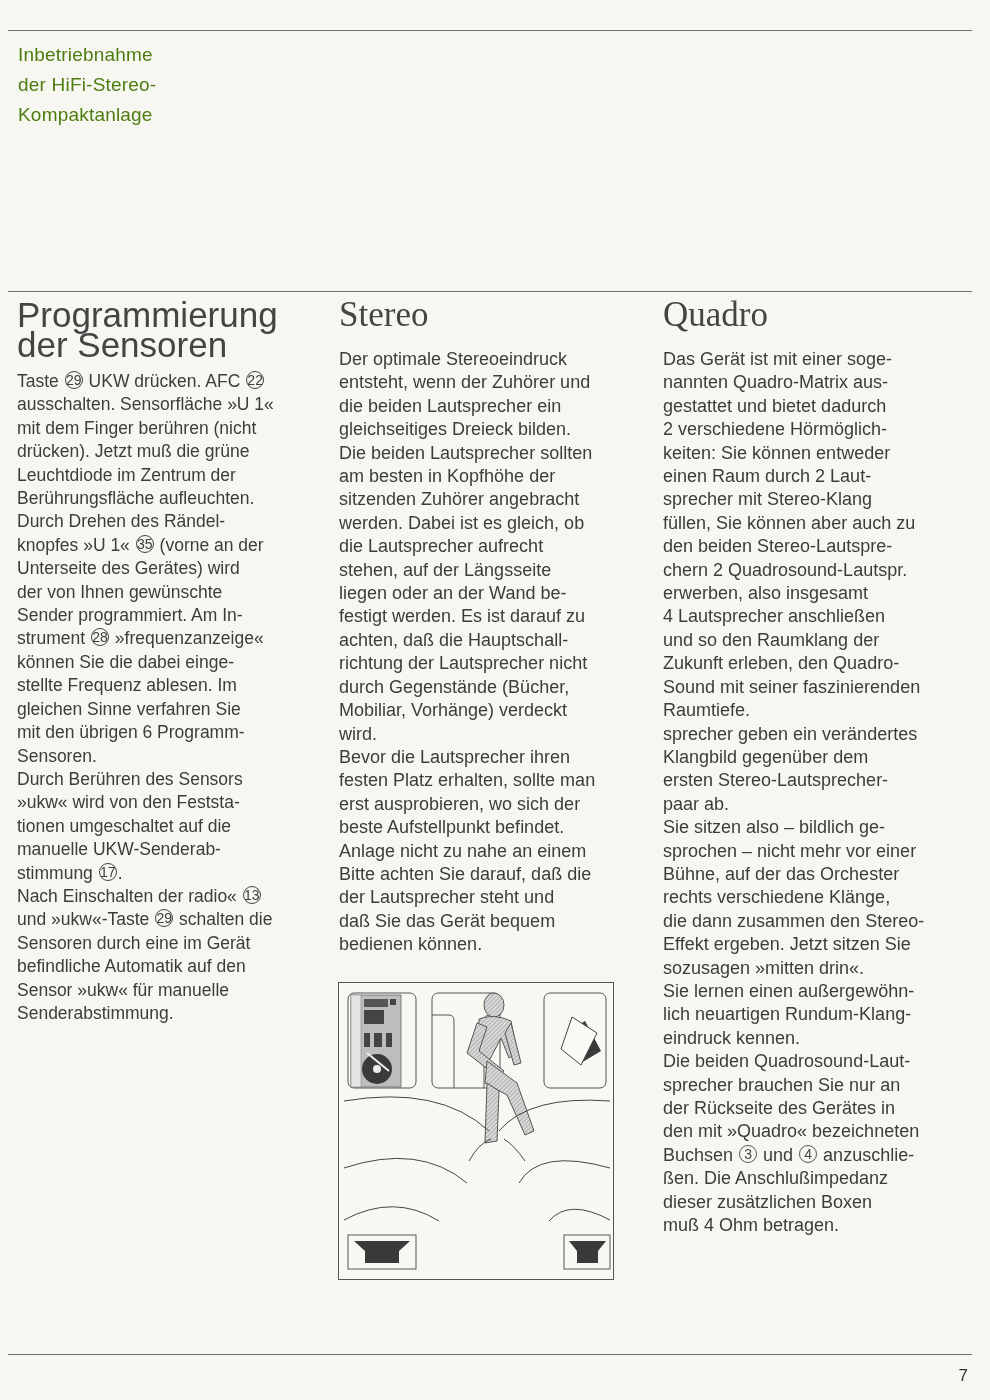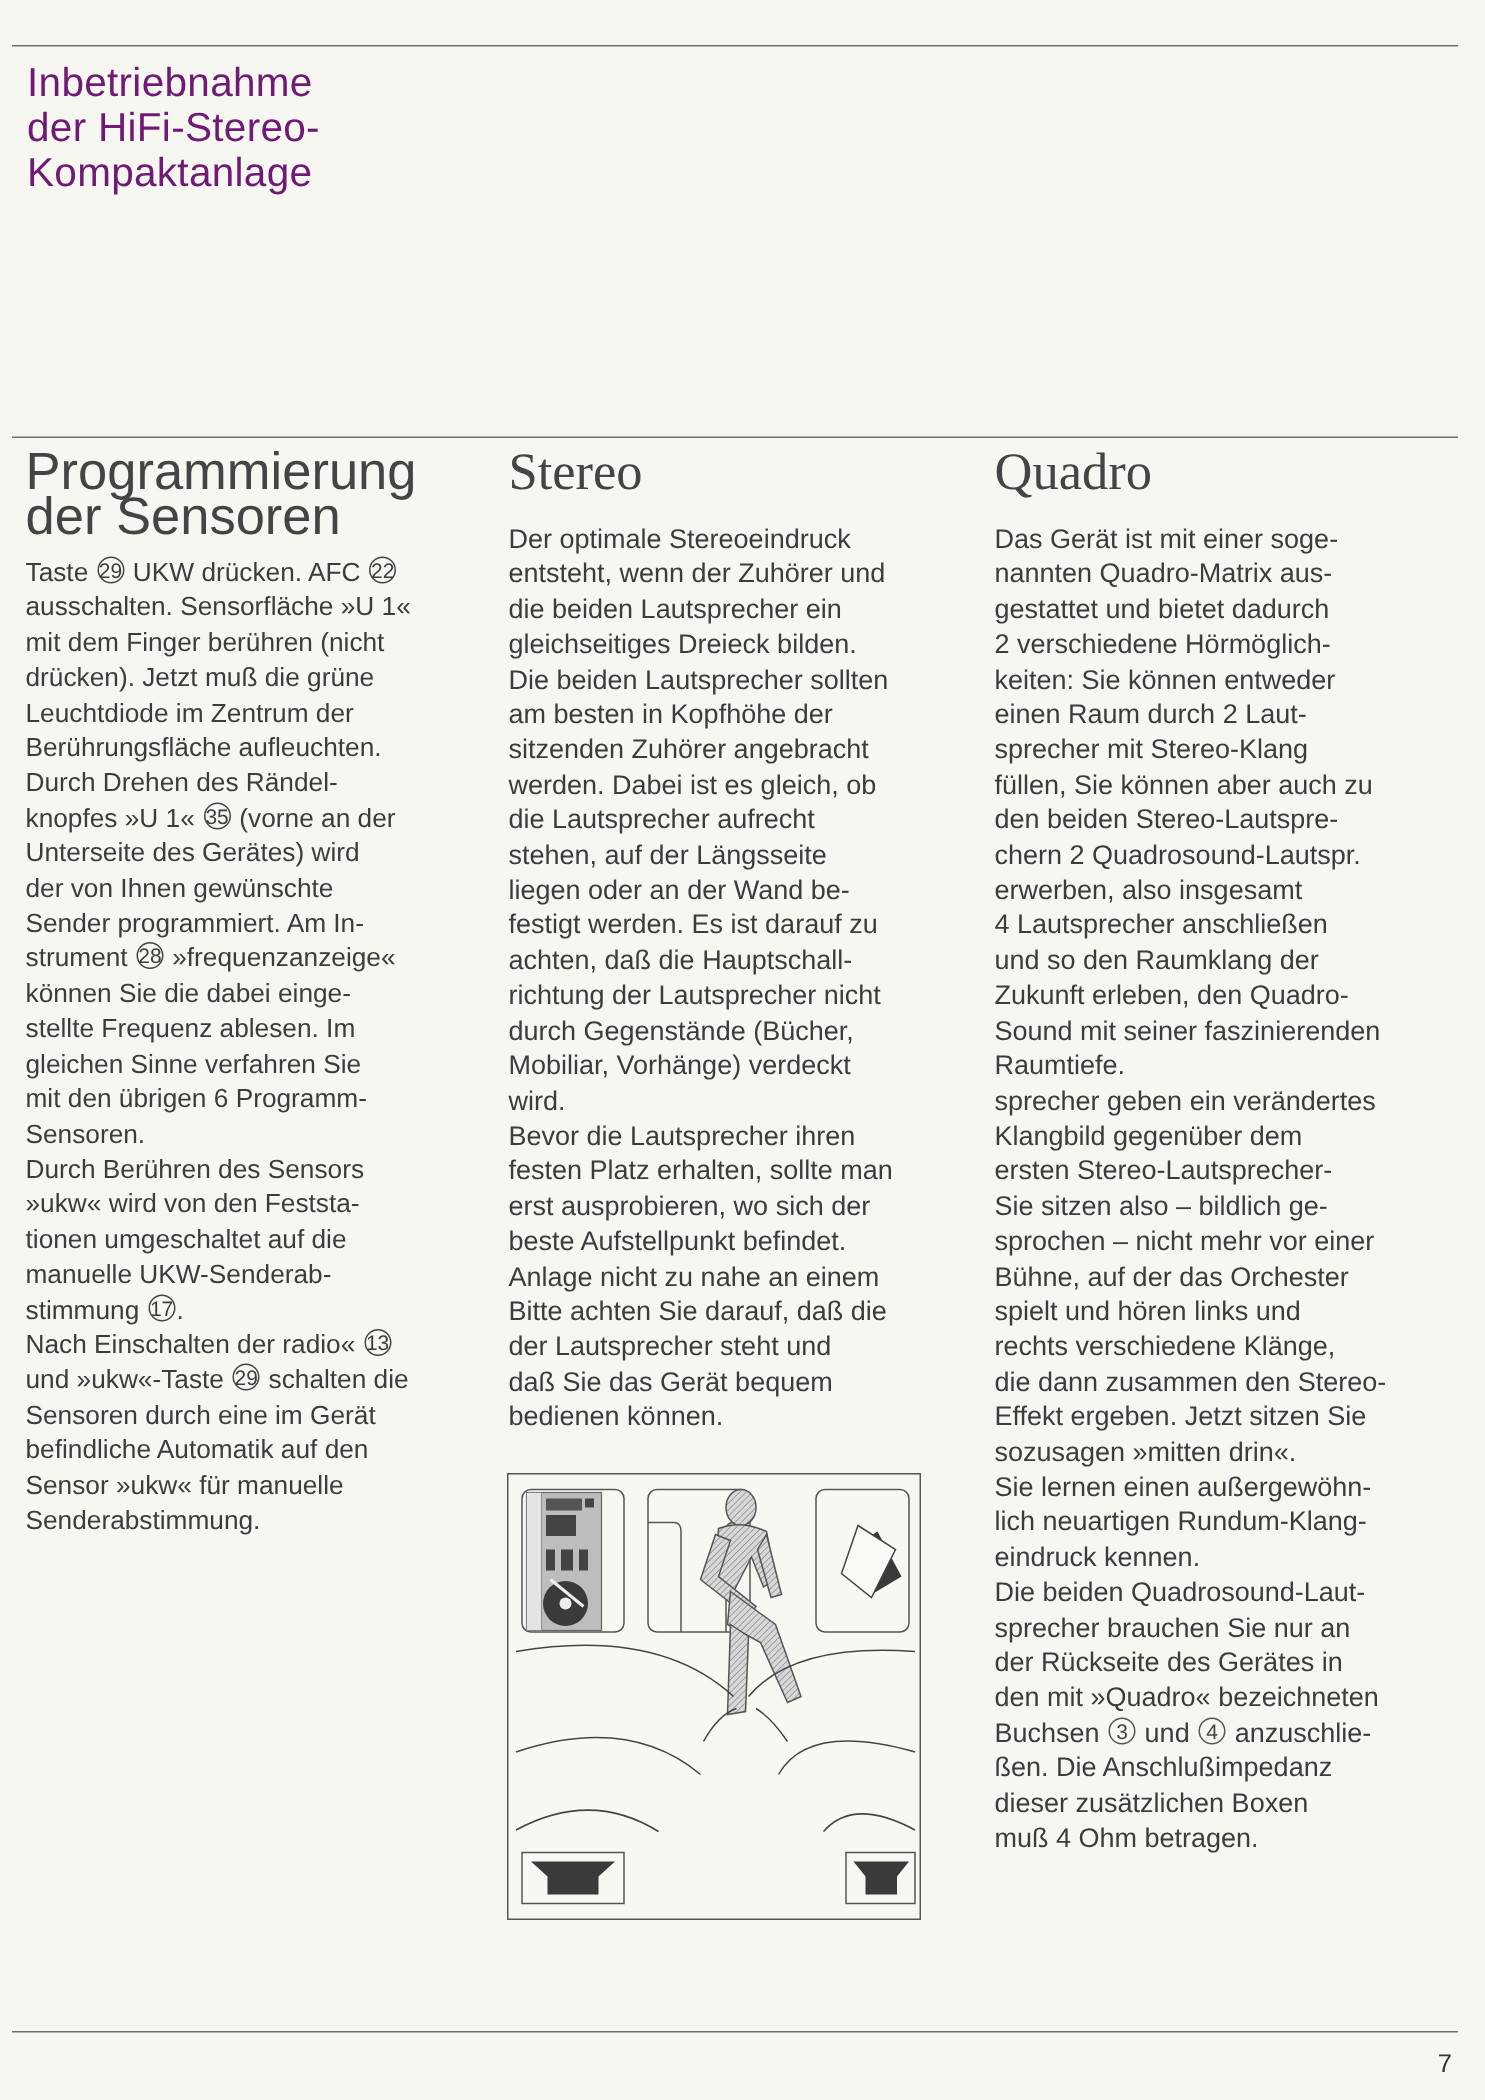--- a/index.html
+++ b/index.html
@@ -9,21 +9,21 @@
     font-family: "Liberation Sans", "DejaVu Sans", sans-serif;
     color: #3a3a3a;
   }
   .rule { position: absolute; height: 1px; background: #6e6e6e; }
   .rule-top { left: 8px; top: 30px; width: 964px; }
   .rule-mid { left: 8px; top: 291px; width: 964px; }
   .rule-bot { left: 8px; top: 1354px; width: 964px; }
 
   .page-title {
     position: absolute; left: 18px; top: 40px;
-    font-size: 27px; line-height: 30px; color: #701a75; letter-spacing: 0.2px;
+    font-size: 19px; line-height: 30px; color: #4d7c0f; letter-spacing: 0.2px;
   }
   .page-title div { white-space: nowrap; }
 
   .col { position: absolute; top: 300px; }
   .col-1 { left: 17px; width: 310px; }
   .col-2 { left: 339px; width: 310px; }
   .col-3 { left: 663px; width: 310px; }
 
   .col h2 {
     margin: 0; font-weight: normal; font-size: 35px; line-height: 30px; color: #444;
@@ -221,24 +221,24 @@
       <div class="para-line"><span>chern 2 Quadrosound-Lautspr.</span></div>
       <div class="para-line"><span>erwerben, also insgesamt</span></div>
       <div class="para-line"><span>4 Lautsprecher anschließen</span></div>
       <div class="para-line"><span>und so den Raumklang der</span></div>
       <div class="para-line"><span>Zukunft erleben, den Quadro-</span></div>
       <div class="para-line"><span>Sound mit seiner faszinierenden</span></div>
       <div class="para-line"><span>Raumtiefe.</span></div>
       <div class="para-line"><span>sprecher geben ein verändertes</span></div>
       <div class="para-line"><span>Klangbild gegenüber dem</span></div>
       <div class="para-line"><span>ersten Stereo-Lautsprecher-</span></div>
+      <div class="para-line"><span>paar ab.</span></div>
       <div class="para-line"><span>Sie sitzen also – bildlich ge-</span></div>
       <div class="para-line"><span>sprochen – nicht mehr vor einer</span></div>
       <div class="para-line"><span>Bühne, auf der das Orchester</span></div>
-      <div class="para-line"><span>spielt und hören links und</span></div>
       <div class="para-line"><span>rechts verschiedene Klänge,</span></div>
       <div class="para-line"><span>die dann zusammen den Stereo-</span></div>
       <div class="para-line"><span>Effekt ergeben. Jetzt sitzen Sie</span></div>
       <div class="para-line"><span>sozusagen »mitten drin«.</span></div>
       <div class="para-line"><span>Sie lernen einen außergewöhn-</span></div>
       <div class="para-line"><span>lich neuartigen Rundum-Klang-</span></div>
       <div class="para-line"><span>eindruck kennen.</span></div>
       <div class="para-line"><span>Die beiden Quadrosound-Laut-</span></div>
       <div class="para-line"><span>sprecher brauchen Sie nur an</span></div>
       <div class="para-line"><span>der Rückseite des Gerätes in</span></div>

